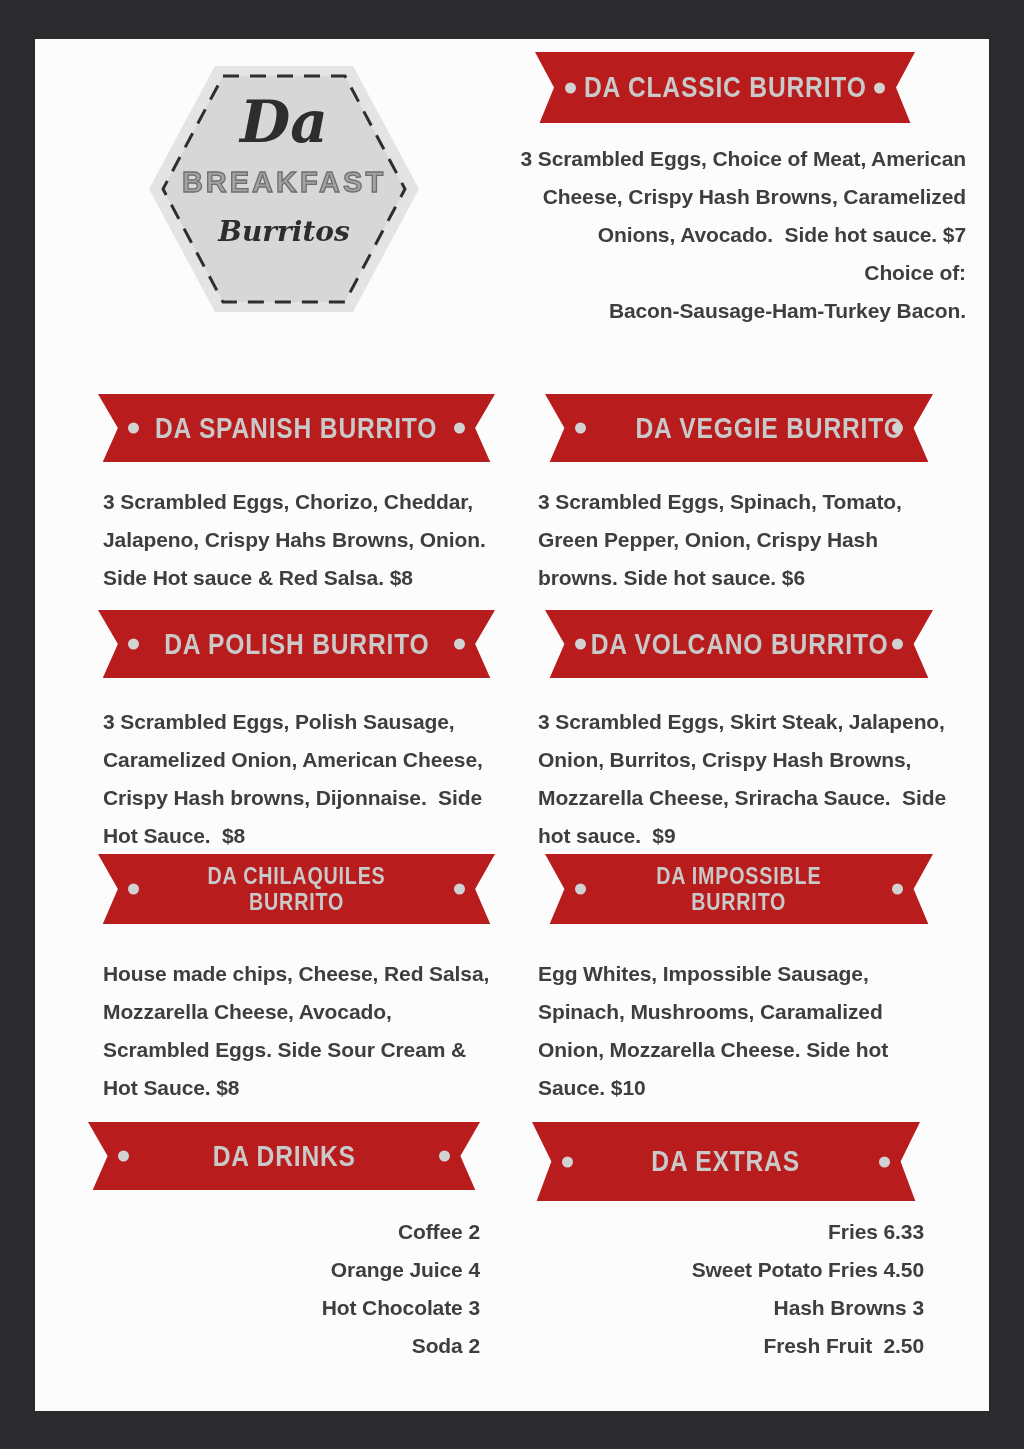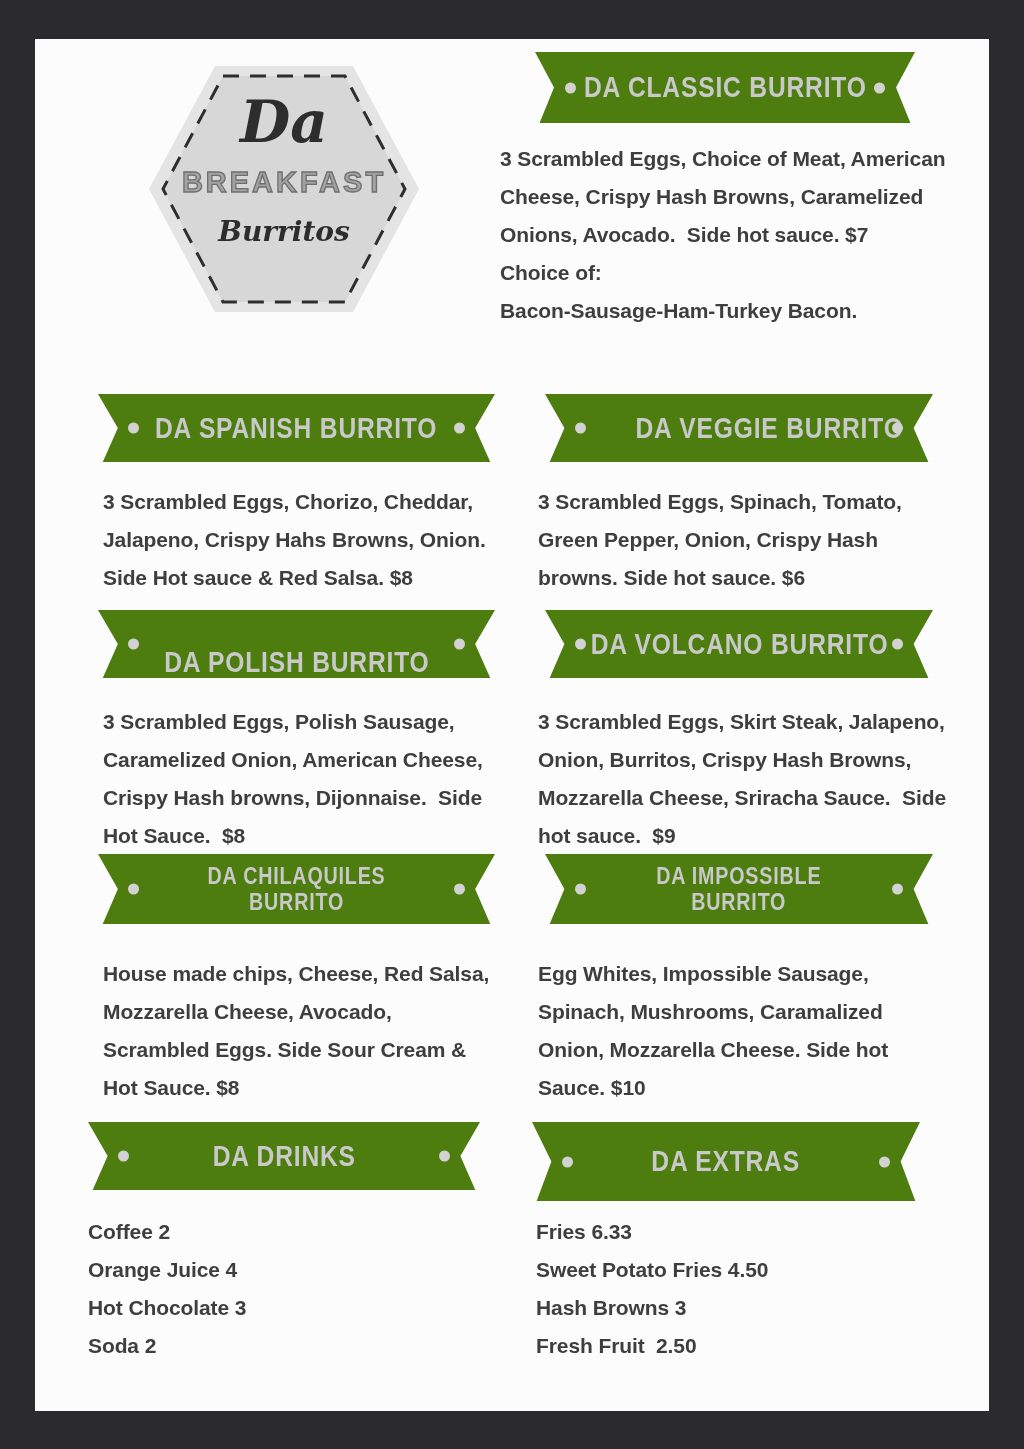--- a/index.html
+++ b/index.html
@@ -1,35 +1,35 @@
 <!DOCTYPE html>
 <html><head>
 <meta charset="utf-8">
 <style>
   html,body{margin:0;padding:0;background:#2b2b2d;}
   .canvas{position:relative;width:1024px;height:1449px;background:#2b2b2d;overflow:hidden;
           font-family:"Liberation Sans",sans-serif;}
   .page{position:absolute;left:35px;top:39px;width:954px;height:1372px;background:#fcfcfc;}
 
   
-  .banner{position:absolute;background:#4d7c0f;display:flex;align-items:center;justify-content:center;
+  .banner{position:absolute;background:#b91c1c;display:flex;align-items:center;justify-content:center;
           clip-path:polygon(0% 0%,100% 0%,95% 50%,98.8% 100%,1.2% 100%,5% 50%);}
   .banner .dot{position:absolute;top:50%;transform:translateY(-50%);width:11px;height:11px;
                border-radius:50%;background:#d2d2d2;}
   .dot-l{left:30px;} .dot-r{right:30px;}
   .btitle{display:inline-block;transform:scaleX(.82);transform-origin:center;
           font-weight:700;color:#c9c9c9;font-size:30px;letter-spacing:1px;line-height:1.08;
           text-align:center;white-space:nowrap;}
   .banner.two .btitle{font-size:24px;letter-spacing:1px;}
   .banner.two .btitle .line{white-space:pre;}
 
   
   .desc{position:absolute;font-weight:700;font-size:21px;color:#3e3e3e;letter-spacing:-0.1px;}
   .desc .line{white-space:pre;line-height:38px;}
-  .desc.center{text-align:left;}
+  .desc.center{text-align:right;}
 
   
   .logo{position:absolute;left:145px;top:62px;width:278px;height:254px;}
   .logo svg{position:absolute;left:0;top:0;}
   .logo-da{position:absolute;top:26px;left:0;width:100%;text-align:center;
            font-family:"DejaVu Serif",serif;font-style:italic;font-weight:700;
            font-size:58px;color:#2d2d2d;}
   .logo-breakfast{position:absolute;top:104px;left:0;width:100%;text-align:center;
            font-weight:700;font-size:29px;letter-spacing:3px;color:#a3a3a3;
            -webkit-text-stroke:1.3px #6e6e6e;}
@@ -87,21 +87,21 @@
         <div class="line">DA VEGGIE BURRITO</div>
       </span>
     <span class="dot dot-r"></span>
   </div>
   <div class="desc" style="left:538px;top:483px;width:400px;">
       <div class="line">3 Scrambled Eggs, Spinach, Tomato,</div>
       <div class="line">Green Pepper, Onion, Crispy Hash</div>
       <div class="line">browns. Side hot sauce. $6</div>
     </div>
 
-  <div class="banner" style="left:98px;top:610px;width:397px;height:68px;align-items:flex-end;">
+  <div class="banner" style="left:98px;top:610px;width:397px;height:68px;">
     <span class="dot dot-l"></span>
     <span class="btitle">
         <div class="line">DA POLISH BURRITO</div>
       </span>
     <span class="dot dot-r"></span>
   </div>
   <div class="desc" style="left:103px;top:703px;width:400px;">
       <div class="line">3 Scrambled Eggs, Polish Sausage,</div>
       <div class="line">Caramelized Onion, American Cheese,</div>
       <div class="line">Crispy Hash browns, Dijonnaise.  Side</div>

